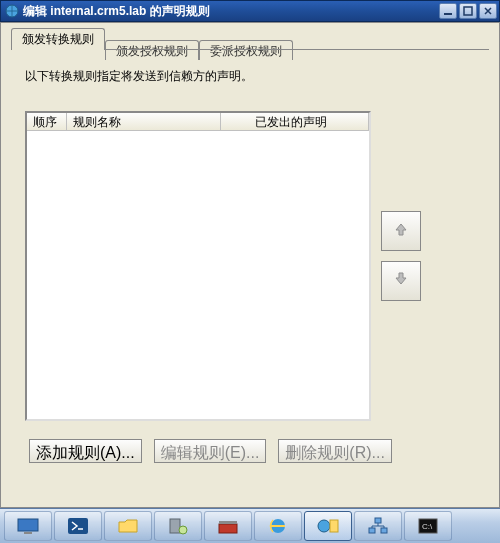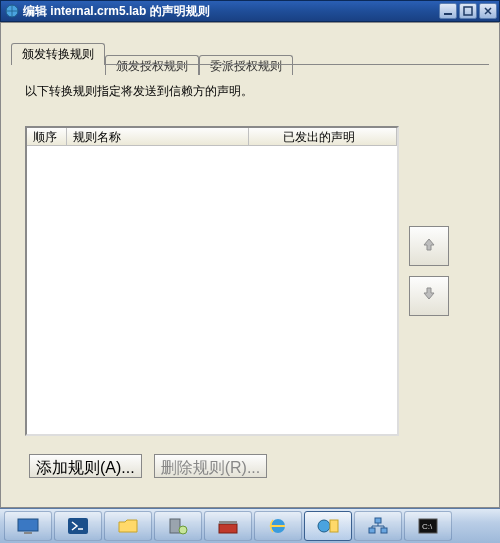--- a/index.html
+++ b/index.html
@@ -62,21 +62,21 @@
     overflow:hidden;
   }
   
   .client {
     position:absolute;
     left:0; right:0;
     top:22px;
     bottom:35px;
     background:#ece9d8;
     border:1px solid #8a8a8a;
-    padding:20px 10px 10px 10px;
+    padding:5px 10px 10px 10px;
   }
   .tabstrip {
     display:flex;
     position:relative;
     height:22px;
   }
   .tab {
     border:1px solid #888;
     border-bottom:none;
     padding:2px 10px 0 10px;
@@ -107,21 +107,21 @@
   }
   .desc { margin-bottom:26px; }
   .listarea {
     position:relative;
     display:flex;
     align-items:flex-start;
   }
   .listbox {
     border:2px inset #ddd;
     background:#fff;
-    width:374px;
+    width:346px;
     height:310px;
     display:flex;
     flex-direction:column;
   }
   .columns {
     display:flex;
     height:18px;
     background:linear-gradient(to bottom,#fdfdfd,#ece9d8);
     border-bottom:1px solid #c0c0c0;
   }
@@ -262,20 +262,21 @@
             <svg width="18" height="18" viewBox="0 0 18 18">
                 <path d="M9 14 L4 8 L7 8 L7 3 L11 3 L11 8 L14 8 Z" fill="#bdbdbd" stroke="#8f8f8f"></path>
               </svg>
           </span>
         </div>
       </div>
     </div>
 
     <div class="bottom-buttons">
       <div class="btn">添加规则(A)...</div>
+      <div class="btn disabled">编辑规则(E)...</div>
       <div class="btn disabled">删除规则(R)...</div>
     </div>
   </div>
 </div>
 
 <div class="taskbar">
   <div class="tbtn">
     <span>
       <svg width="24" height="20">
           <rect x="2" y="3" width="20" height="12" fill="#3a78c3" stroke="#1f4e82"></rect>

